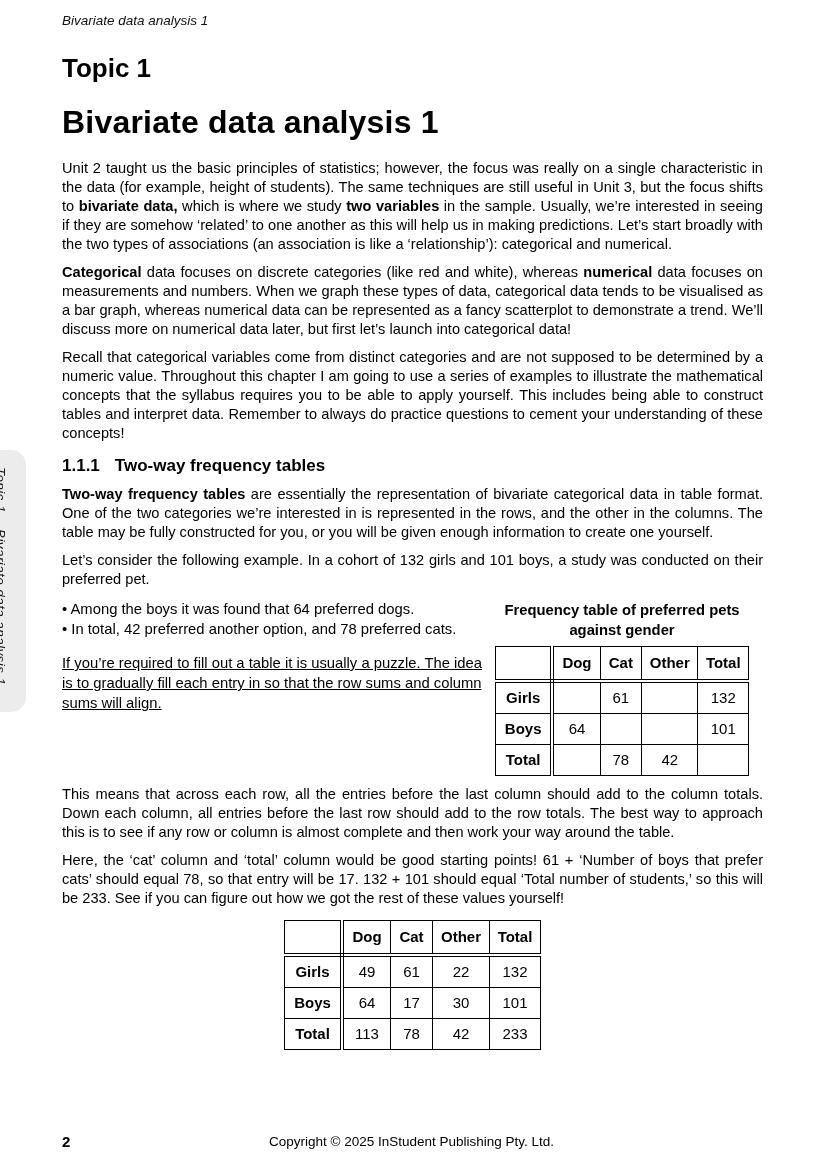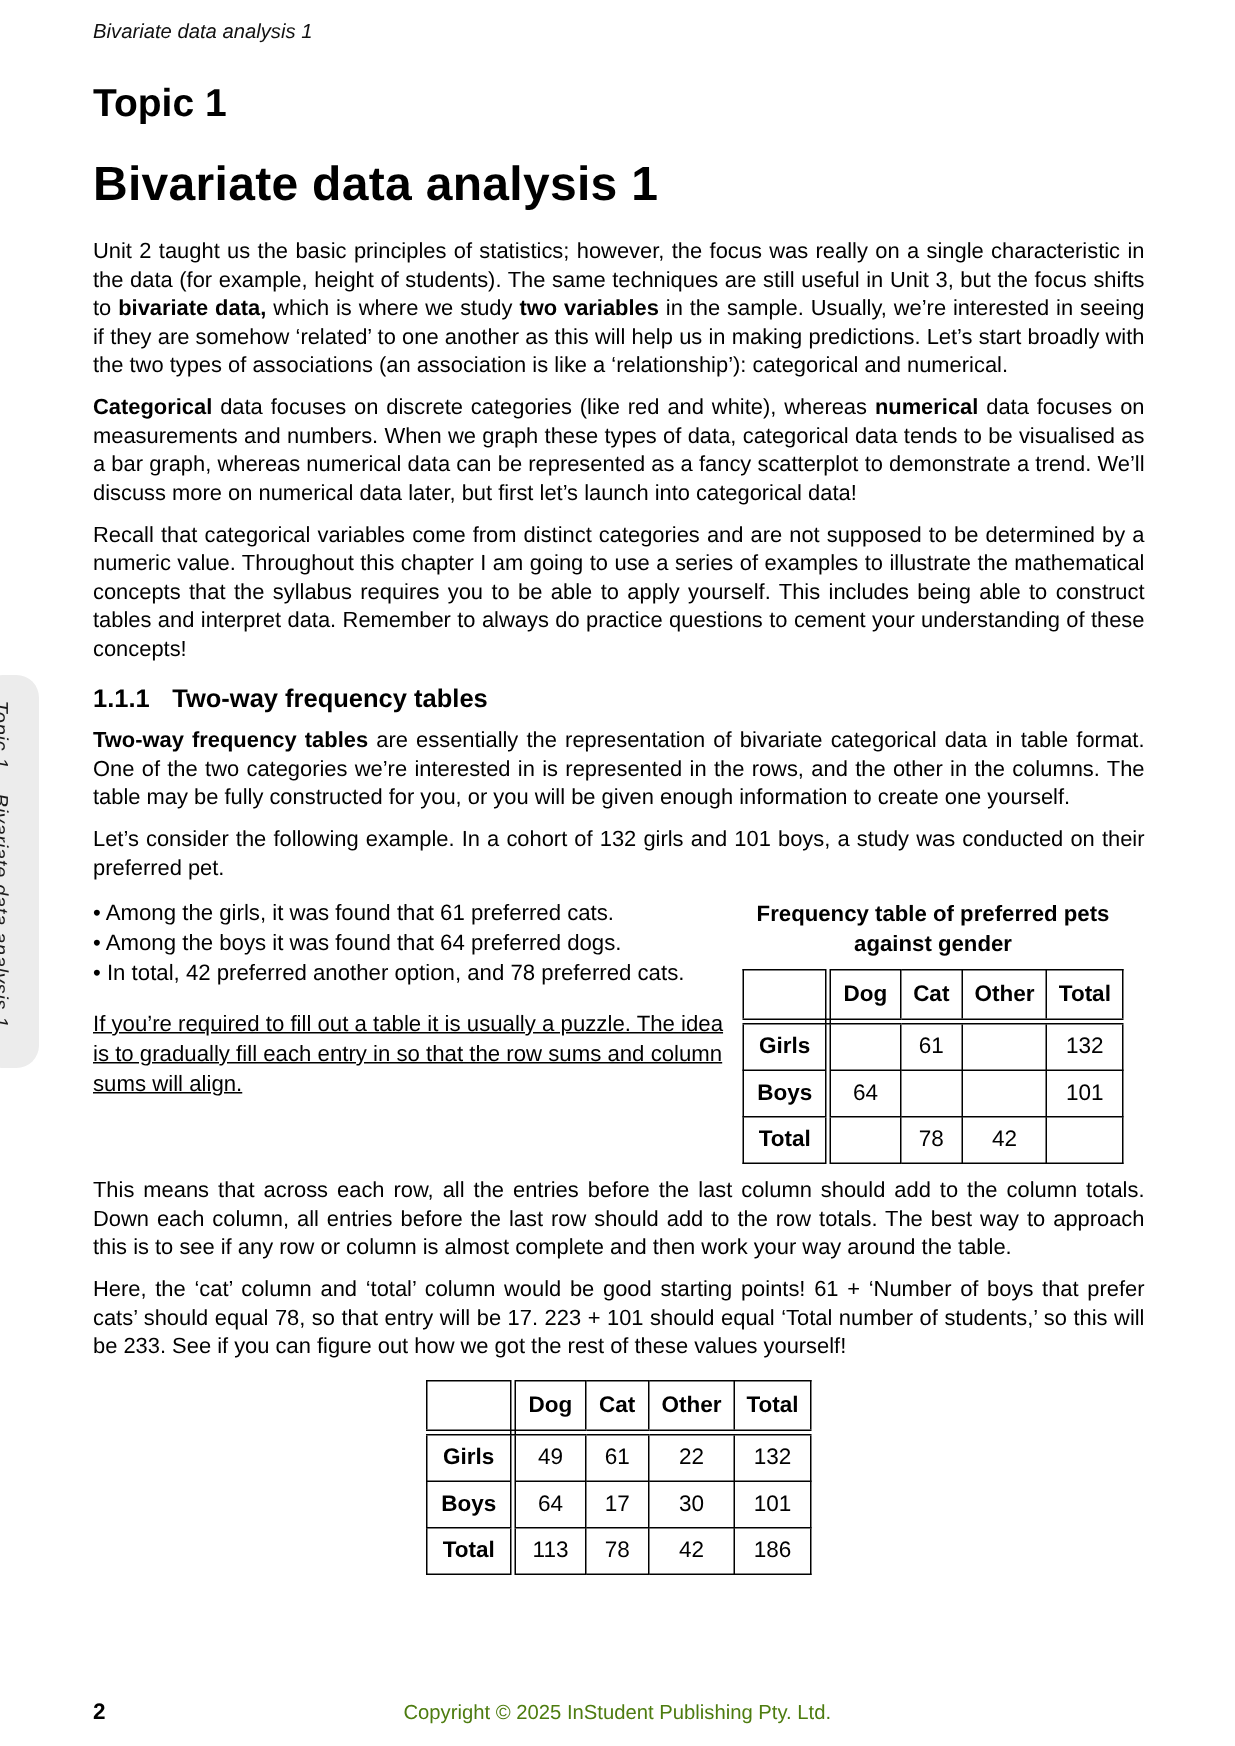--- a/index.html
+++ b/index.html
@@ -85,21 +85,21 @@
     writing-mode:vertical-rl;
     font-style:italic;font-size:13.5px;letter-spacing:0.4px;color:#1c1c1c;
     white-space:nowrap;
   }
   .footer-page-num{
     position:absolute;left:62px;bottom:14px;
     font-weight:bold;font-size:15px;line-height:16px;
   }
   .footer-copyright{
     position:absolute;left:0;width:100%;bottom:14px;
-    text-align:center;font-size:13.5px;line-height:16px;color:#4d7c0f;margin-top:36px;
+    text-align:center;font-size:13.5px;line-height:16px;color:#000000;margin-top:36px;
   }
 </style>
 </head>
 <body>
 
 <div class="side-tab">
   <span class="side-tab-text">Topic 1 – Bivariate data analysis 1</span>
 </div>
 
 <div class="content">
@@ -121,21 +121,20 @@
     <span class="h-num">1.1.1</span><span>Two-way frequency tables</span>
   </h3>
 
   <p class="body"><b>Two-way frequency tables</b> are essentially the representation of bivariate categorical data in table format. One of the two categories we’re interested in is represented in the rows, and the other in the columns.  The table may be fully constructed for you, or you will be given enough information to create one yourself.</p>
 
   <p class="body">Let’s consider the following example. In a cohort of 132 girls and 101 boys, a study was conducted on their preferred pet.</p>
 
   <div class="example-row">
     <div class="example-left">
       <div>
-          <div class="bullet-item">Among the girls, it was found that 61 preferred cats.</div>
           <div class="bullet-item">Among the boys it was found that 64 preferred dogs.</div>
           <div class="bullet-item">In total, 42 preferred another option, and 78 preferred cats.</div>
         </div>
       <div class="puzzle-para">If you’re required to fill out a table it is usually a puzzle. The idea is to gradually fill each entry in so that the row sums and column sums will align.</div>
     </div>
     <div class="example-right">
       <div class="table-caption">Frequency table of preferred pets against gender</div>
       <table class="freq">
           <thead>
             <tr>
@@ -168,21 +167,21 @@
               <td class="c3">42</td>
               <td class="c4"></td>
             </tr>
           </tbody>
         </table>
     </div>
   </div>
 
   <p class="body">This means that across each row, all the entries before the last column should add to the column totals. Down each column, all entries before the last row should add to the row totals.  The best way to approach this is to see if any row or column is almost complete and then work your way around the table.</p>
 
-  <p class="body">Here, the ‘cat’ column and ‘total’ column would be good starting points!  61 + ‘Number of boys that prefer cats’ should equal 78, so that entry will be 17.  223 + 101 should equal ‘Total number of students,’ so this will be 233.  See if you can figure out how we got the rest of these values yourself!</p>
+  <p class="body">Here, the ‘cat’ column and ‘total’ column would be good starting points!  61 + ‘Number of boys that prefer cats’ should equal 78, so that entry will be 17.  132 + 101 should equal ‘Total number of students,’ so this will be 233.  See if you can figure out how we got the rest of these values yourself!</p>
 
   <div class="table2-wrap">
     <table class="freq">
         <thead>
           <tr>
             <th class="c0"></th>
             <th class="c1">Dog</th>
             <th class="c2">Cat</th>
             <th class="c3">Other</th>
             <th class="c4">Total</th>
@@ -201,21 +200,21 @@
             <td class="c1">64</td>
             <td class="c2">17</td>
             <td class="c3">30</td>
             <td class="c4">101</td>
           </tr>
           <tr>
             <th class="c0">Total</th>
             <td class="c1">113</td>
             <td class="c2">78</td>
             <td class="c3">42</td>
-            <td class="c4">186</td>
+            <td class="c4">233</td>
           </tr>
         </tbody>
       </table>
   </div>
 
 </div>
 
 <div class="footer-page-num">2</div>
 <div class="footer-copyright">Copyright © 2025 InStudent Publishing Pty. Ltd.</div>
 

